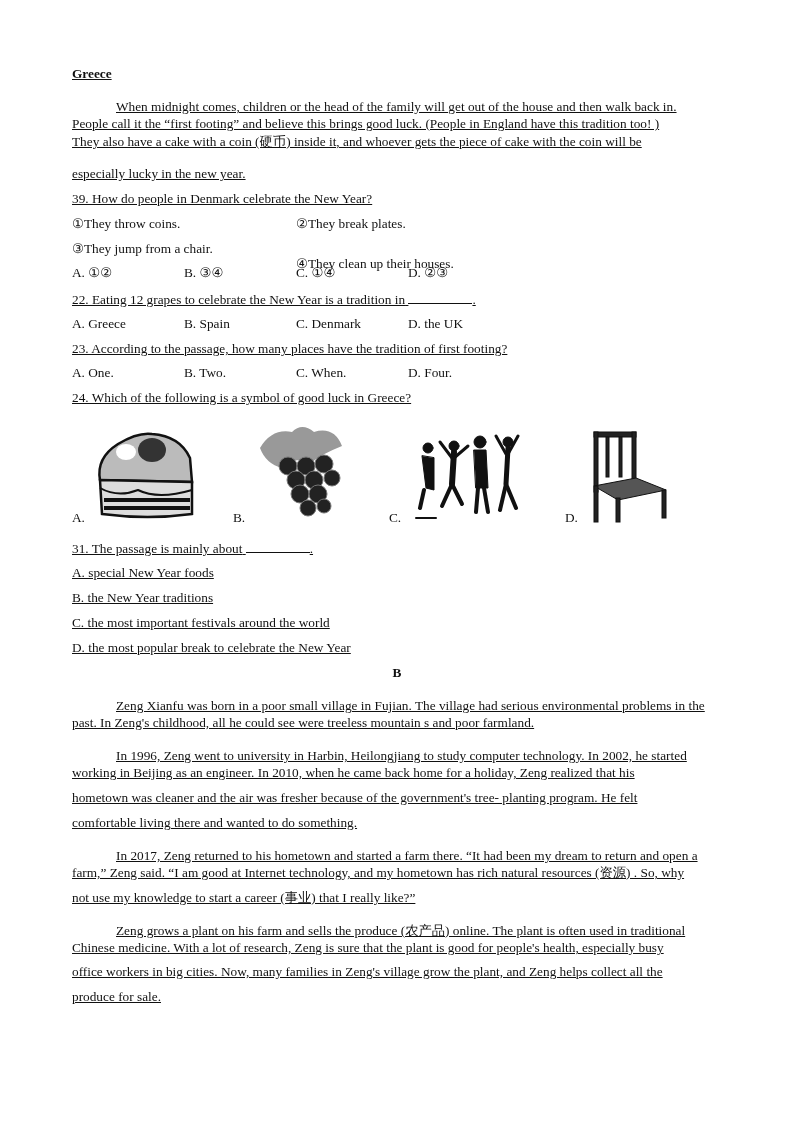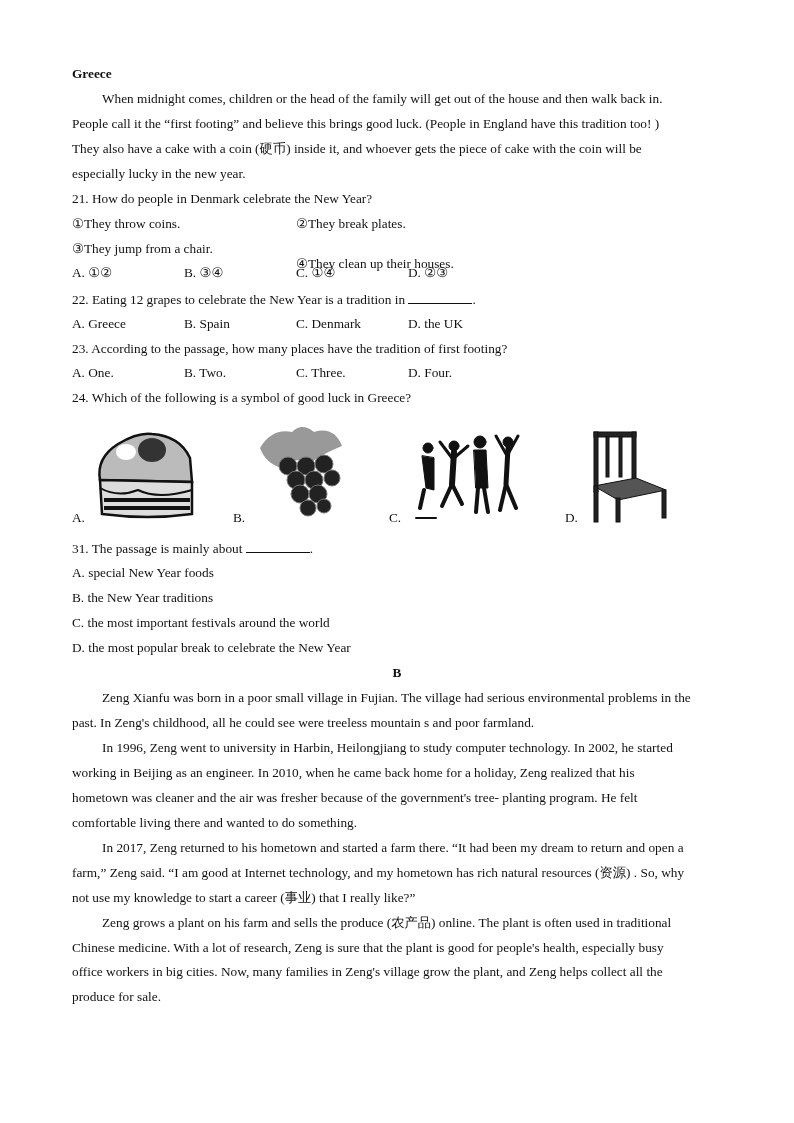--- a/index.html
+++ b/index.html
@@ -1,54 +1,54 @@
 <!DOCTYPE html>
 <html><head>
 <meta charset="utf-8">
 <style>
   html, body { margin:0; padding:0; background:#fff; }
   body { width:794px; height:1123px; position:relative; overflow:hidden;
     font-family:"Liberation Serif", "DejaVu Serif", serif; color:#111; font-size:13.3px; }
-  .line { position:absolute; left:72px; white-space:nowrap; line-height:16px; }
-  .indent { left:102px; }
+  .line { position:absolute; left:72px; white-space:nowrap; line-height:16px;text-decoration:underline; }
+  .indent { left:116px;margin-top:8px; }
   .bold { font-weight:bold; }
   .opt { position:absolute; white-space:nowrap; line-height:16px;text-align:right; }
   .blank { display:inline-block; width:64px; border-bottom:1px solid #111; height:12px; vertical-align:baseline; }
   .pic { position:absolute; }
   .center { position:absolute; left:0; width:794px; text-align:center; font-weight:bold; line-height:16px; }
 </style>
 </head>
 <body>
 
 <div class="line bold" style="top:66px">Greece</div>
 <div class="line indent" style="top:91px">When midnight comes, children or the head of the family will get out of the house and then walk back in.</div>
 <div class="line" style="top:116px">People call it the “first footing” and believe this brings good luck. (People in England have this tradition too! )</div>
-<div class="line" style="top:141px">They also have a cake with a coin (硬币) inside it, and whoever gets the piece of cake with the coin will be</div>
+<div class="line" style="top:134px">They also have a cake with a coin (硬币) inside it, and whoever gets the piece of cake with the coin will be</div>
 <div class="line" style="top:166px">especially lucky in the new year.</div>
 
-<div class="line" style="top:191px">21. How do people in Denmark celebrate the New Year?</div>
+<div class="line" style="top:191px">39. How do people in Denmark celebrate the New Year?</div>
 <div class="opt" style="top:216px;left:72px">①They throw coins.</div>
 <div class="opt" style="top:216px;left:296px">②They break plates.</div>
 <div class="opt" style="top:241px;left:72px">③They jump from a chair.</div>
 <div class="opt" style="top:256px;left:296px">④They clean up their houses.</div>
 <div class="opt" style="top:265px;left:72px">A.  ①②</div>
 <div class="opt" style="top:265px;left:184px">B.  ③④</div>
 <div class="opt" style="top:265px;left:296px">C.  ①④</div>
 <div class="opt" style="top:265px;left:408px">D.  ②③</div>
 
 <div class="line" style="top:291px"><span>22. Eating 12 grapes to celebrate the New Year is a tradition in</span> <span class="blank"></span>.</div>
 <div class="opt" style="top:316px;left:72px">A. Greece</div>
 <div class="opt" style="top:316px;left:184px">B. Spain</div>
 <div class="opt" style="top:316px;left:296px">C. Denmark</div>
 <div class="opt" style="top:316px;left:408px">D. the UK</div>
 
 <div class="line" style="top:341px">23. According to the passage, how many places have the tradition of first footing?</div>
 <div class="opt" style="top:365px;left:72px">A. One.</div>
 <div class="opt" style="top:365px;left:184px">B. Two.</div>
-<div class="opt" style="top:365px;left:296px">C. Three.</div>
+<div class="opt" style="top:365px;left:296px">C. When.</div>
 <div class="opt" style="top:365px;left:408px">D. Four.</div>
 
 <div class="line" style="top:390px">24. Which of the following is a symbol of good luck in Greece?</div>
 
 <div class="opt" style="top:510px;left:72px">A.</div>
 <svg class="pic" style="left:88px;top:428px" width="110" height="96" viewBox="0 0 110 96">
   <path d="M12 52 Q8 30 30 16 Q50 4 64 6 Q92 8 102 30 L104 54 Z" fill="#bbb" stroke="#111" stroke-width="2.5"></path>
   <ellipse cx="38" cy="24" rx="10" ry="8" fill="#fff"></ellipse>
   <ellipse cx="64" cy="22" rx="14" ry="12" fill="#333"></ellipse>
   <path d="M12 52 L104 54 L104 86 Q60 92 14 86 Z" fill="#ddd" stroke="#111" stroke-width="2.5"></path>

